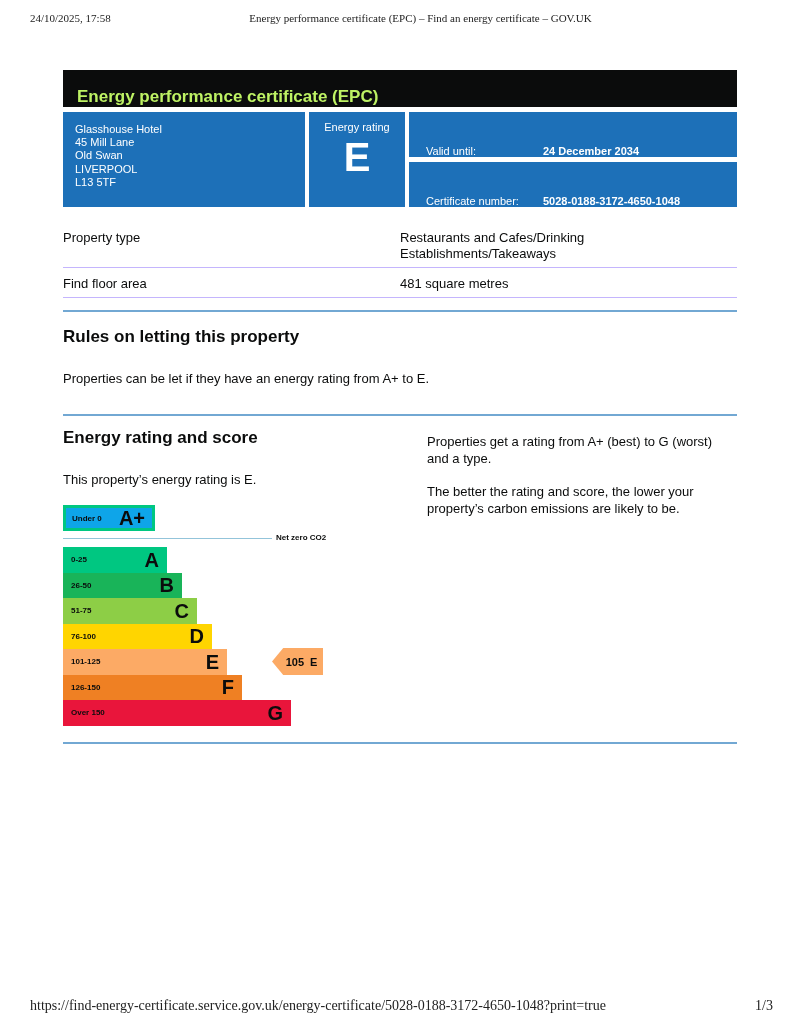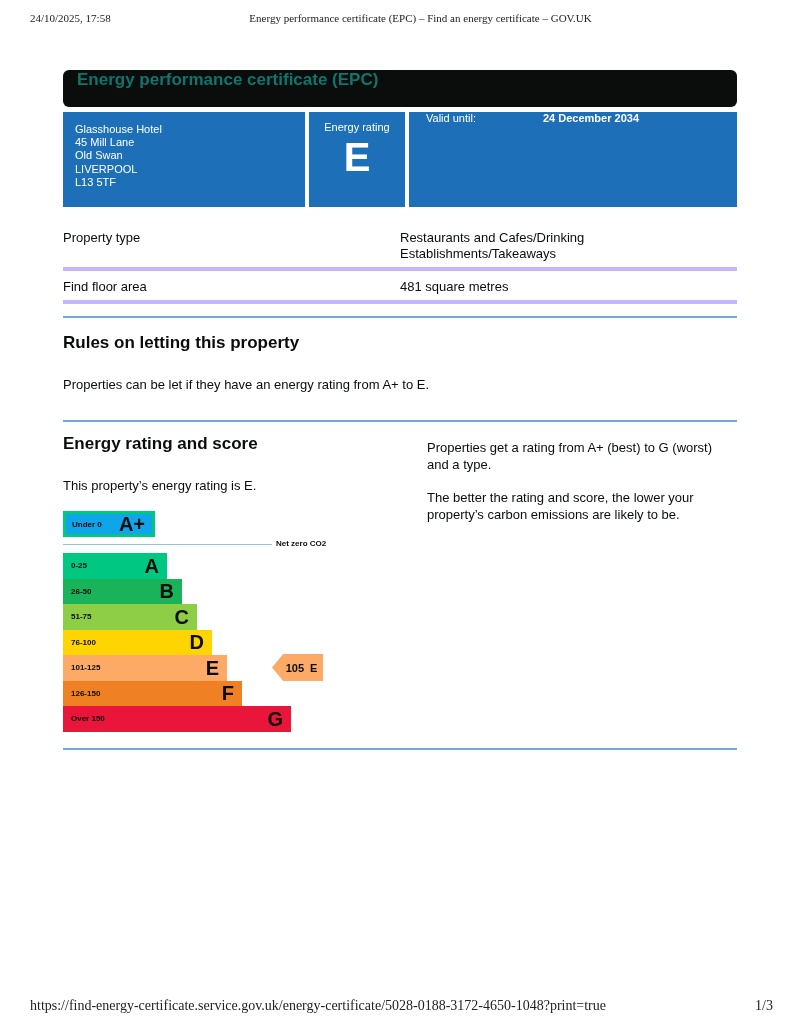--- a/index.html
+++ b/index.html
@@ -21,47 +21,47 @@
   }
   .print-footer {
     position: absolute; left: 30px; right: 27px; top: 998px;
     font-family: "Liberation Serif", serif; font-size: 14px; color: #222;
     display: flex; justify-content: space-between;
   }
 
   .content { position: absolute; left: 63px; top: 70px; width: 674px; }
 
   .banner {
-    background: #0b0c0c; color: #0f766e; height: 37px;
-    display: flex; align-items: flex-start; padding-left: 14px;
-    font-size: 17px; font-weight: bold; border-radius: 6px;
+    background: #0b0c0c; color: #bef264; height: 37px;
+    display: flex; align-items: flex-end; padding-left: 14px;
+    font-size: 17px; font-weight: bold;
   }
 
   
   .summary-row { display: flex; gap: 4px; margin-top: 5px; height: 95px; }
   .panel { background: #1d70b8; color: #fff; }
   .panel-address { width: 242px; padding: 11px 12px; font-size: 11px; line-height: 13.2px; }
   .panel-rating {
     width: 96px; display: flex; flex-direction: column; align-items: center;
     padding-top: 9px;
   }
   .panel-rating .rating-label { font-size: 11px; }
   .panel-rating .rating-letter { font-size: 40px; font-weight: bold; line-height: 48px; }
   .panel-meta { flex: 1; display: flex; flex-direction: column; gap: 5px; background: transparent; }
   .meta-box {
     background: #1d70b8; color: #fff; flex: 1;
-    display: flex; align-items: flex-start; padding-left: 17px; font-size: 11px;
+    display: flex; align-items: flex-end; padding-left: 17px; font-size: 11px;
   }
   .meta-box .meta-label { width: 117px; }
   .meta-box .meta-value { font-weight: bold; }
 
   
   .kv-rows { margin-top: 15px; }
   .kv-row {
-    display: flex; border-bottom: 4px solid #c4b5fd;
+    display: flex; border-bottom: 1px solid #c4b5fd;
     padding: 8px 0 5px 0; font-size: 13px; line-height: 16px;
   }
   .kv-row .kv-label { width: 337px; }
   .kv-row .kv-value { flex: 1; }
 
   .rule { border: none; height: 2px; background: #72a8d3; margin-top: 12px; }
   .rule-bottom { margin-top: 16px; }
 
   h2.section-heading { font-size: 17px; font-weight: bold; margin-top: 15px; color: #0b0c0c; }
   p.body-text { font-size: 13px; line-height: 17px; margin-top: 23px; }
@@ -121,20 +121,24 @@
       <div>L13 5TF</div>
     </div>
     <div class="panel panel-rating" style="background: rgb(29, 112, 184);">
       <div class="rating-label">Energy rating</div>
       <div class="rating-letter">E</div>
     </div>
     <div class="panel-meta">
       <div class="meta-box" style="background: rgb(29, 112, 184);">
         <span class="meta-label">Valid until:</span>
         <span class="meta-value">24 December 2034</span>
+      </div>
+      <div class="meta-box" style="background: rgb(29, 112, 184);">
+        <span class="meta-label">Certificate number:</span>
+        <span class="meta-value">5028-0188-3172-4650-1048</span>
       </div>
     </div>
   </div>
 
   <div class="kv-rows">
     <div class="kv-row">
       <span class="kv-label">Property type</span>
       <span class="kv-value">Restaurants and Cafes/Drinking Establishments/Takeaways</span>
     </div>
     <div class="kv-row">

